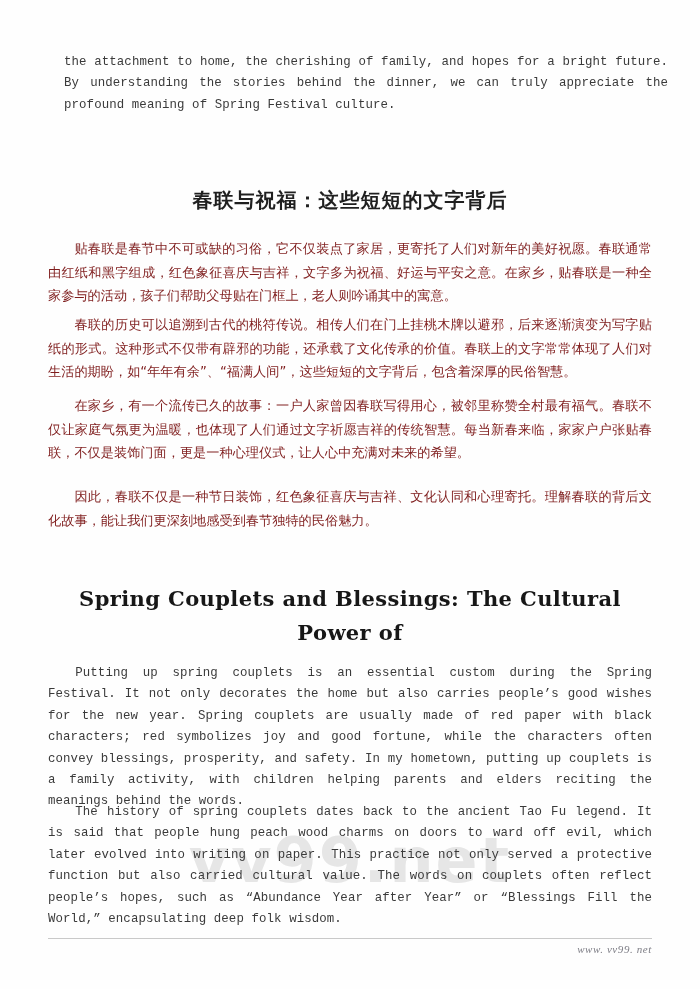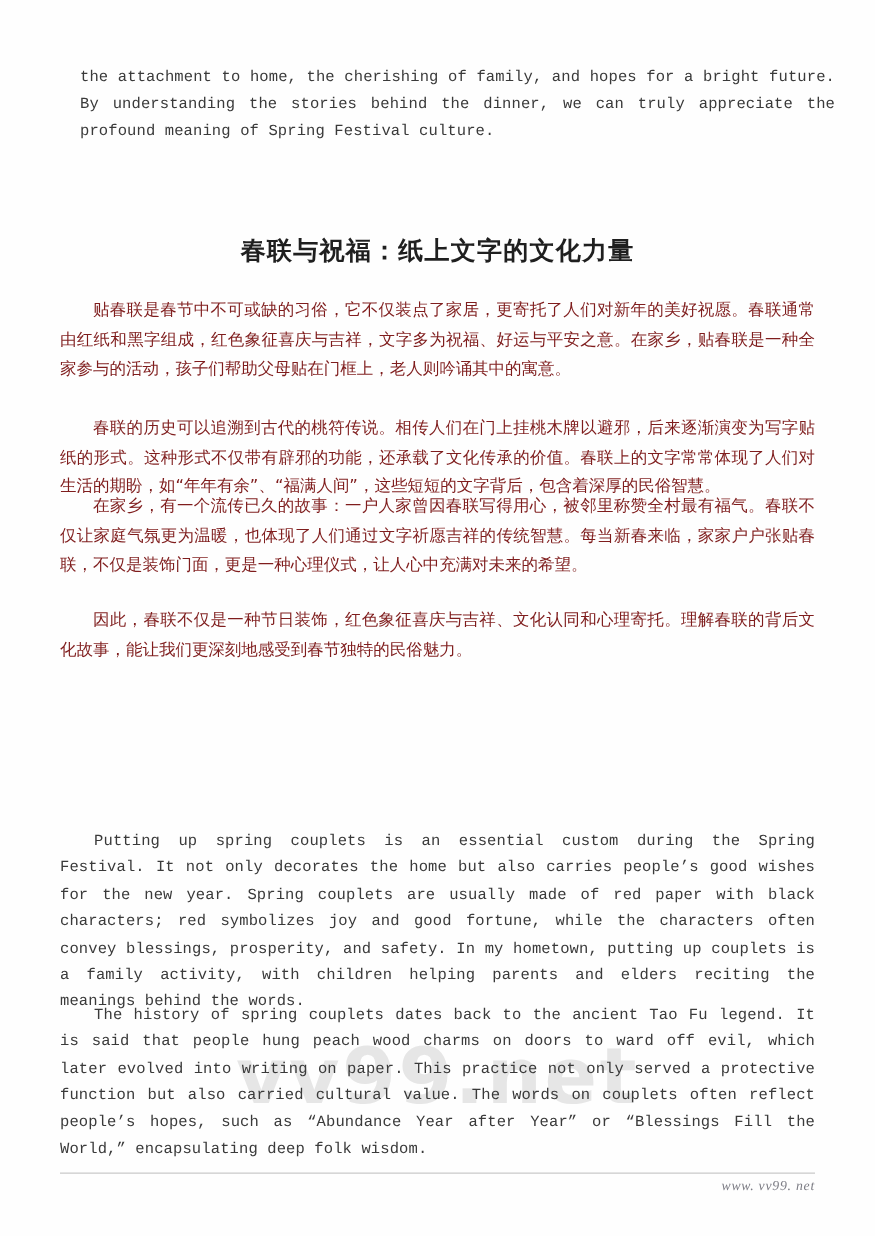--- a/index.html
+++ b/index.html
@@ -129,31 +129,32 @@
 <body>
 
 <div id="page">
 
   <div class="watermark">vv99.net</div>
 
   <div class="content">
 
     <p class="en-para blk" style="top:52px;margin-left:16px;">the attachment to home, the cherishing of family, and hopes for a bright future. By understanding the stories behind the dinner, we can truly appreciate the profound meaning of Spring Festival culture.</p>
 
-    <h2 class="cn-heading blk" style="top:187px;">春联与祝福：纸上文字的文化力量</h2>
+    <h2 class="cn-heading blk" style="top:187px;">春联与祝福：这些短短的文字背后</h2>
 
     <p class="cn-para blk" style="top:237px;">贴春联是春节中不可或缺的习俗，它不仅装点了家居，更寄托了人们对新年的美好祝愿。春联通常由红纸和黑字组成，红色象征喜庆与吉祥，文字多为祝福、好运与平安之意。在家乡，贴春联是一种全家参与的活动，孩子们帮助父母贴在门框上，老人则吟诵其中的寓意。</p>
 
-    <p class="cn-para blk" style="top:313px;margin-top:18px;">春联的历史可以追溯到古代的桃符传说。相传人们在门上挂桃木牌以避邪，后来逐渐演变为写字贴纸的形式。这种形式不仅带有辟邪的功能，还承载了文化传承的价值。春联上的文字常常体现了人们对生活的期盼，如“年年有余”、“福满人间”，这些短短的文字背后，包含着深厚的民俗智慧。</p>
+    <p class="cn-para blk" style="top:313px;">春联的历史可以追溯到古代的桃符传说。相传人们在门上挂桃木牌以避邪，后来逐渐演变为写字贴纸的形式。这种形式不仅带有辟邪的功能，还承载了文化传承的价值。春联上的文字常常体现了人们对生活的期盼，如“年年有余”、“福满人间”，这些短短的文字背后，包含着深厚的民俗智慧。</p>
 
     <p class="cn-para blk" style="top:394px;">在家乡，有一个流传已久的故事：一户人家曾因春联写得用心，被邻里称赞全村最有福气。春联不仅让家庭气氛更为温暖，也体现了人们通过文字祈愿吉祥的传统智慧。每当新春来临，家家户户张贴春联，不仅是装饰门面，更是一种心理仪式，让人心中充满对未来的希望。</p>
 
     <p class="cn-para blk" style="top:485px;">因此，春联不仅是一种节日装饰，红色象征喜庆与吉祥、文化认同和心理寄托。理解春联的背后文化故事，能让我们更深刻地感受到春节独特的民俗魅力。</p>
 
     <h2 class="en-heading blk" style="top:582px;">
+      <span style="display: block;">Spring Couplets and Blessings: The Cultural Power of</span>
     </h2>
 
     <p class="en-para indent blk" style="top:663px;">Putting up spring couplets is an essential custom during the Spring Festival. It not only decorates the home but also carries people’s good wishes for the new year. Spring couplets are usually made of red paper with black characters; red symbolizes joy and good fortune, while the characters often convey blessings, prosperity, and safety. In my hometown, putting up couplets is a family activity, with children helping parents and elders reciting the meanings behind the words.</p>
 
     <p class="en-para indent blk" style="top:802px;">The history of spring couplets dates back to the ancient Tao Fu legend. It is said that people hung peach wood charms on doors to ward off evil, which later evolved into writing on paper. This practice not only served a protective function but also carried cultural value. The words on couplets often reflect people’s hopes, such as “Abundance Year after Year” or “Blessings Fill the World,” encapsulating deep folk wisdom.</p>
 
   </div>
 
   <div class="footer">
     <hr class="footer-rule">

